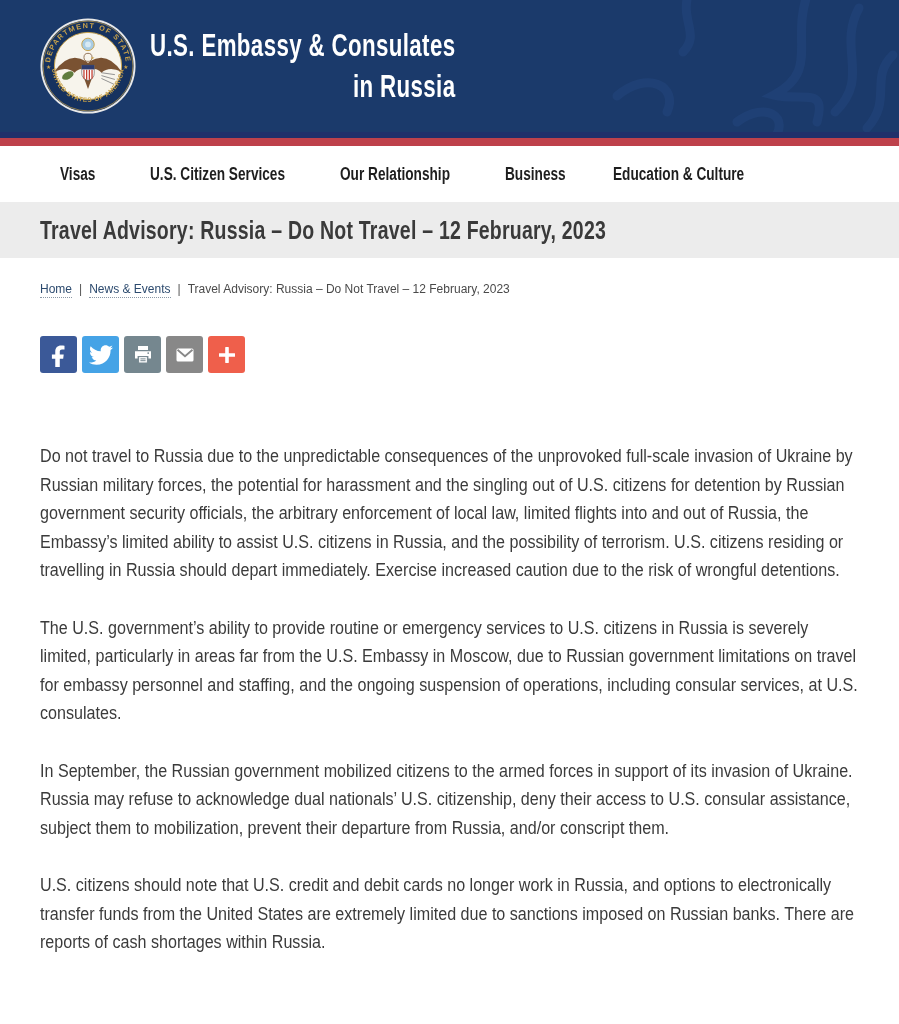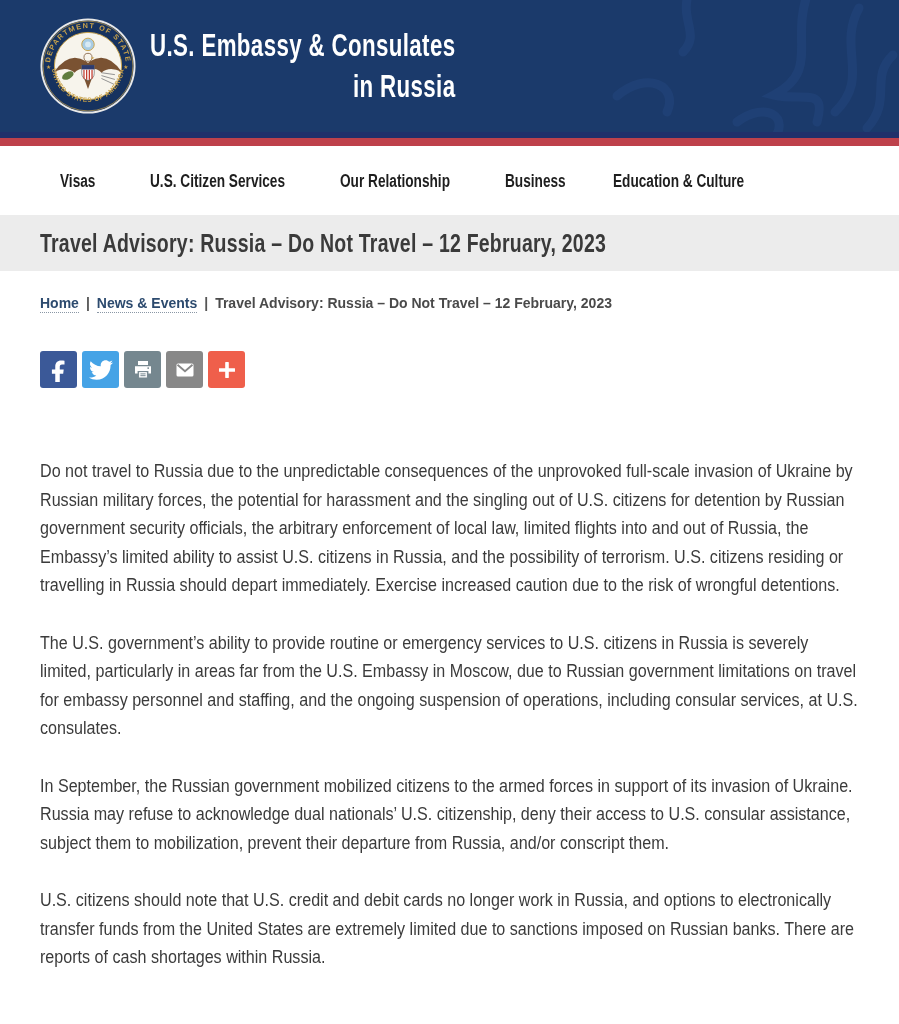--- a/index.html
+++ b/index.html
@@ -11,36 +11,36 @@
   .watermark{position:absolute;right:0;top:0;pointer-events:none;}
   .header-inner{display:flex;align-items:center;height:100%;padding-left:40px;position:relative;}
   .seal{width:96px;height:96px;flex:0 0 auto;display:block;text-decoration:none;}
   .seal svg{width:96px;height:96px;display:block;}
   .site-title{color:#fff;margin-left:14px;font-weight:bold;font-size:31px;line-height:41px;text-align:right;}
   .site-title .line{display:block;transform:scaleX(0.72);transform-origin:0 50%;white-space:nowrap;letter-spacing:0.5px;}
   .navy-band{height:6px;background:#20306A;}
   .red-stripe{height:8px;background:#BE414B;}
 
   
-  .primary-nav{height:69px;background:#fff;position:relative;}
+  .primary-nav{height:56px;background:#fff;position:relative;}
   .nav-item{position:absolute;top:50%;transform:translateY(-50%) scaleX(0.78);transform-origin:0 50%;
             color:#1E1E1E;text-decoration:none;font-size:17.5px;font-weight:bold;white-space:nowrap;}
   .nav-item:nth-of-type(1){left:60px;}
   .nav-item:nth-of-type(2){left:150px;}
   .nav-item:nth-of-type(3){left:340px;}
   .nav-item:nth-of-type(4){left:505px;}
   .nav-item:nth-of-type(5){left:613px;}
 
   
   .title-bar{height:56px;background:#ECECEC;display:flex;align-items:center;padding-left:40px;}
   .page-title{margin:0;font-size:26px;font-weight:bold;color:#3A3A3A;transform:scaleX(0.75);
               transform-origin:0 50%;white-space:nowrap;letter-spacing:0.3px;}
 
   
-  .breadcrumb{margin:24px 40px 0;font-size:14px;color:#4A4A4A;font-weight:bold;}
+  .breadcrumb{margin:24px 40px 0;font-size:12px;color:#4A4A4A;}
   .breadcrumb a{color:#2C4A6E;text-decoration:none;border-bottom:1px dotted #8A97A5;padding-bottom:1px;}
   .breadcrumb .sep{margin:0 7px;color:#555;}
 
   
   .share-row{display:flex;gap:5px;margin:40px 40px 0;}
   .share-btn{width:37px;height:37px;border:none;border-radius:3px;padding:0;cursor:pointer;
              display:flex;align-items:center;justify-content:center;}
   .share-btn svg{display:block;}
 
   

